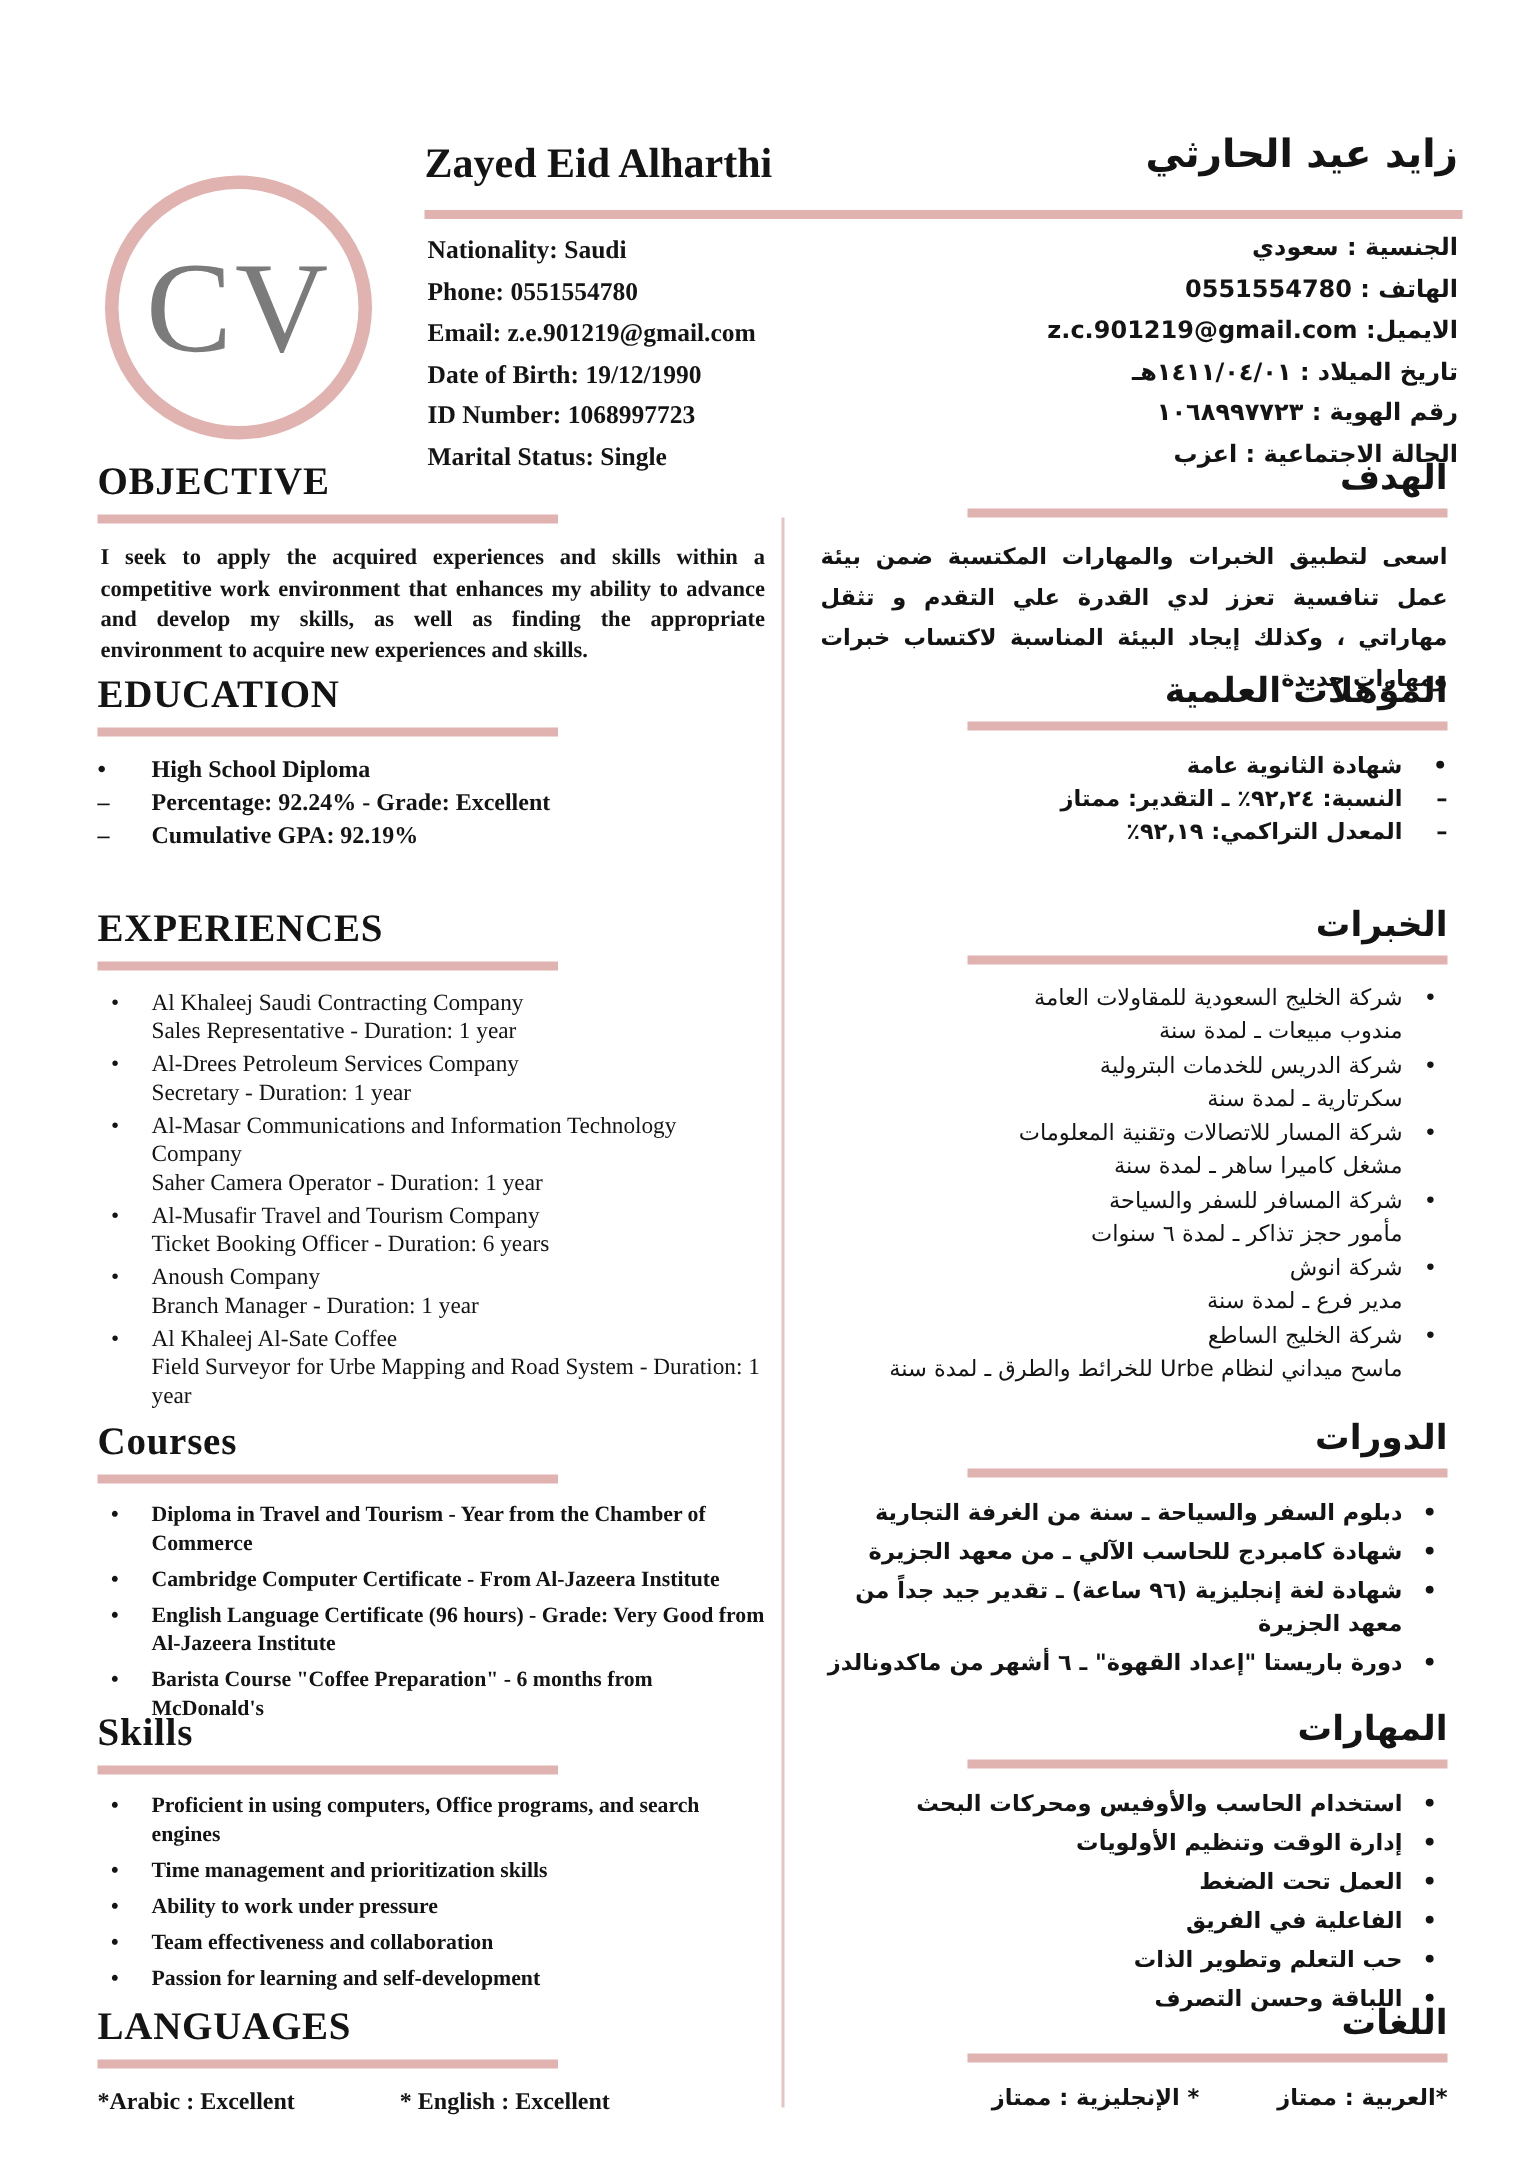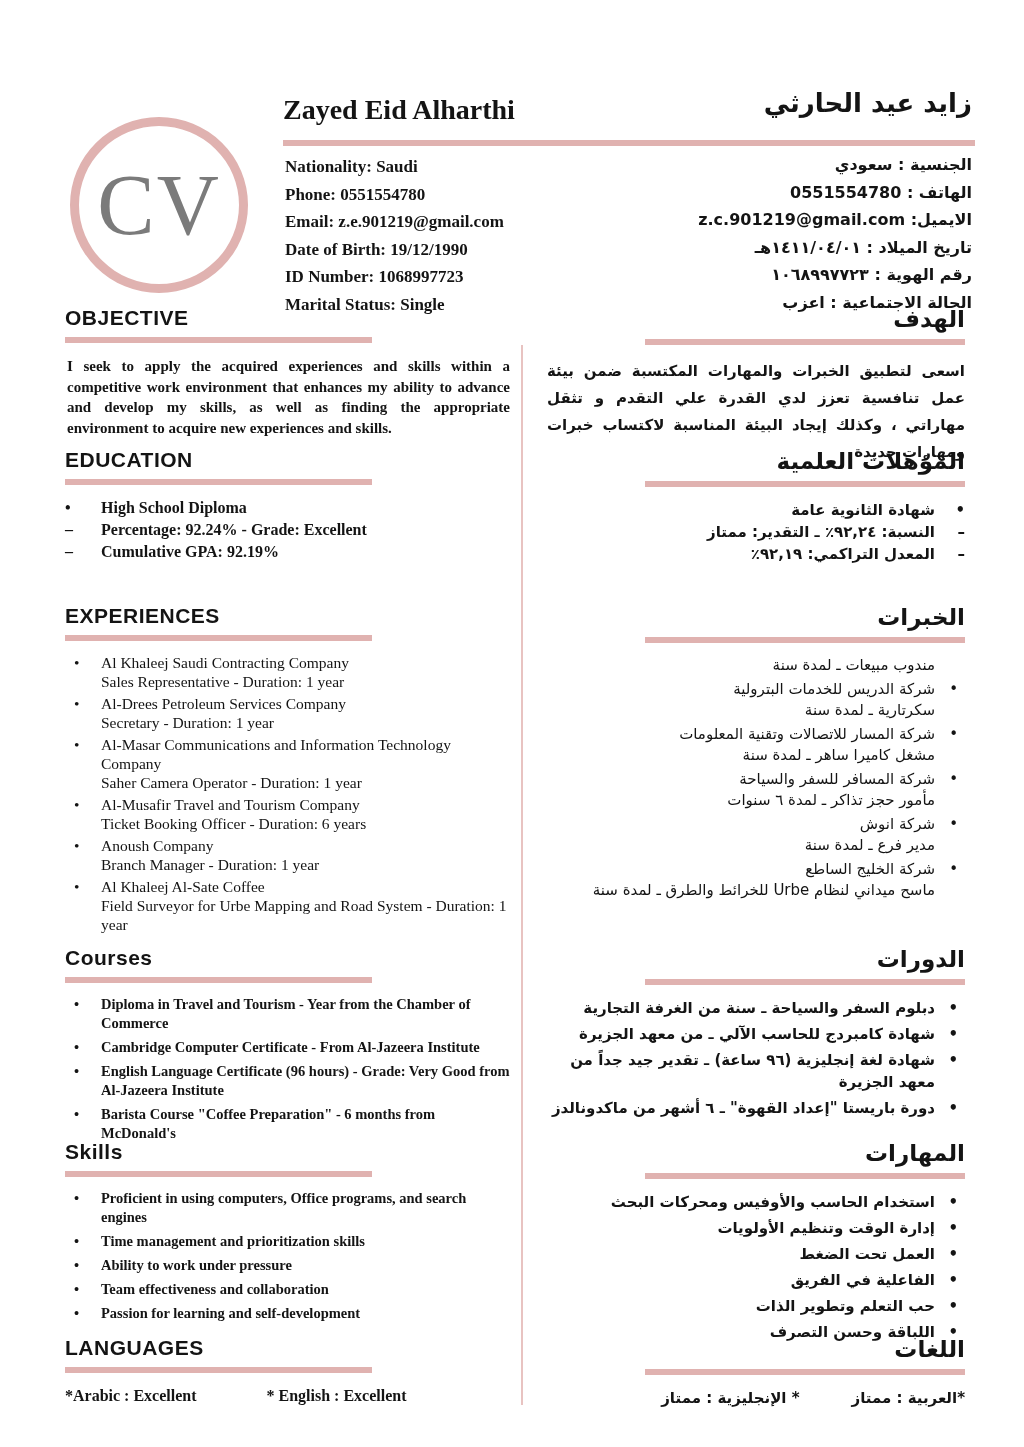--- a/index.html
+++ b/index.html
@@ -26,21 +26,21 @@
   .header-rule{position:absolute;left:283px;top:140px;width:692px;height:6px;background:var(--accent);}
   .info-en{position:absolute;left:285px;top:153px;font-size:17px;font-weight:bold;line-height:27.5px;}
   .info-ar{position:absolute;right:52px;top:151px;font-size:16px;font-weight:bold;line-height:27.5px;
     direction:rtl;text-align:right;font-family:"DejaVu Sans",sans-serif;}
   
   .divider{position:absolute;left:521px;top:345px;width:2px;height:1060px;background:var(--divider);}
   .row{position:absolute;left:65px;width:900px;display:flex;justify-content:space-between;}
   .sec-en{width:447px;}
   .sec-ar{width:418px;direction:rtl;text-align:right;font-family:"DejaVu Sans",sans-serif;}
   h2{margin:0;}
-  .en-title{font-family:Liberation Sans, sans-serif;font-weight:bold;font-size:21px;letter-spacing:.5px;}
+  .en-title{font-family:Liberation Serif, serif;font-weight:bold;font-size:26px;letter-spacing:.5px;}
   .ar-title{font-family:"DejaVu Sans",sans-serif;font-weight:bold;font-size:23px;}
   .bar{height:6px;background:var(--accent);margin-top:7px;}
   .sec-en .bar{width:307px;}
   .sec-ar .bar{width:320px;}
   .para-en{margin:13px 2px 0 2px;font-size:15px;font-weight:bold;line-height:20.5px;text-align:justify;}
   .para-ar{margin:13px 0 14px;font-size:15px;font-weight:bold;line-height:27px;text-align:justify;}
   
   .mlist{list-style:none;margin:12px 0 0;padding:0;font-weight:bold;}
   .mlist li{display:flex;line-height:22px;}
   .sec-en .mlist{font-size:16px;}
@@ -198,20 +198,21 @@
             <div class="role">Field Surveyor for Urbe Mapping and Road System - Duration: 1 year</div>
           </li>
         </ul>
     </div>
     <div class="sec-ar">
       <h2 class="ar-title">الخبرات</h2>
       <div class="bar"></div>
       <ul class="xlist">
 
           <li>
+            <div class="company">شركة الخليج السعودية للمقاولات العامة</div>
             <div class="role">مندوب مبيعات ـ لمدة سنة</div>
           </li>
 
           <li>
             <div class="company">شركة الدريس للخدمات البترولية</div>
             <div class="role">سكرتارية ـ لمدة سنة</div>
           </li>
 
           <li>
             <div class="company">شركة المسار للاتصالات وتقنية المعلومات</div>

